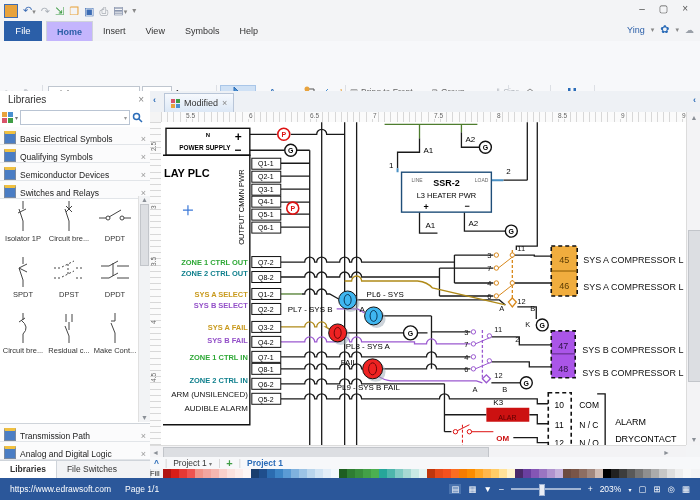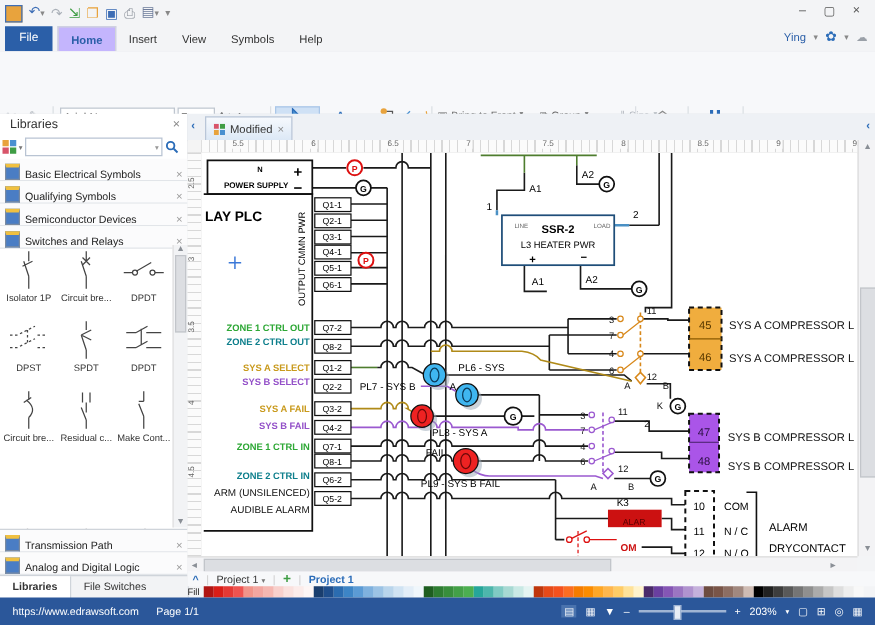--- a/index.html
+++ b/index.html
@@ -331,30 +331,30 @@
       </div>
     <div class="sym">
         <svg width="38" height="36" viewBox="0 0 38 36">
           <path d="M3 20 H10 M28 20 H35 M13 19 L25 12" stroke="#444"></path>
           <circle cx="12" cy="20" r="2" fill="none" stroke="#444"></circle>
           <circle cx="26" cy="20" r="2" fill="none" stroke="#444"></circle>
         </svg>
         <div class="slbl">DPDT</div>
       </div>
     <div class="sym">
+        <svg width="34" height="36" viewBox="0 0 34 36">
+          <path d="M17 3 V10 M17 26 V33 M17 26 L13 14 M13 14 L21 18 M13 14 L21 10" fill="none" stroke="#444"></path>
+        </svg>
+        <div class="slbl">SPDT</div>
+      </div>
+    <div class="sym">
         <svg width="38" height="36" viewBox="0 0 38 36">
           <path d="M4 14 H10 M26 14 H33 M12 13 L24 7 M4 24 H10 M26 24 H33 M12 23 L24 17 M18 10 V21" stroke="#444" stroke-dasharray="2 2" fill="none"></path>
         </svg>
         <div class="slbl">DPST</div>
-      </div>
-    <div class="sym">
-        <svg width="34" height="36" viewBox="0 0 34 36">
-          <path d="M17 3 V10 M17 26 V33 M17 26 L13 14 M13 14 L21 18 M13 14 L21 10" fill="none" stroke="#444"></path>
-        </svg>
-        <div class="slbl">SPDT</div>
       </div>
     <div class="sym">
         <svg width="38" height="36" viewBox="0 0 38 36">
           <path d="M5 12 H13 M21 12 H33 M13 12 L22 7 M5 24 H13 M21 24 H33 M13 24 L22 19 M17 9 V22" stroke="#444" fill="none"></path>
         </svg>
         <div class="slbl">DPDT</div>
       </div>
     <div class="sym">
         <svg width="34" height="36" viewBox="0 0 34 36">
           <path d="M17 3 V10 M17 24 V33 M17 24 Q24 17 15 10 M13 12 L19 8" fill="none" stroke="#444"></path>

